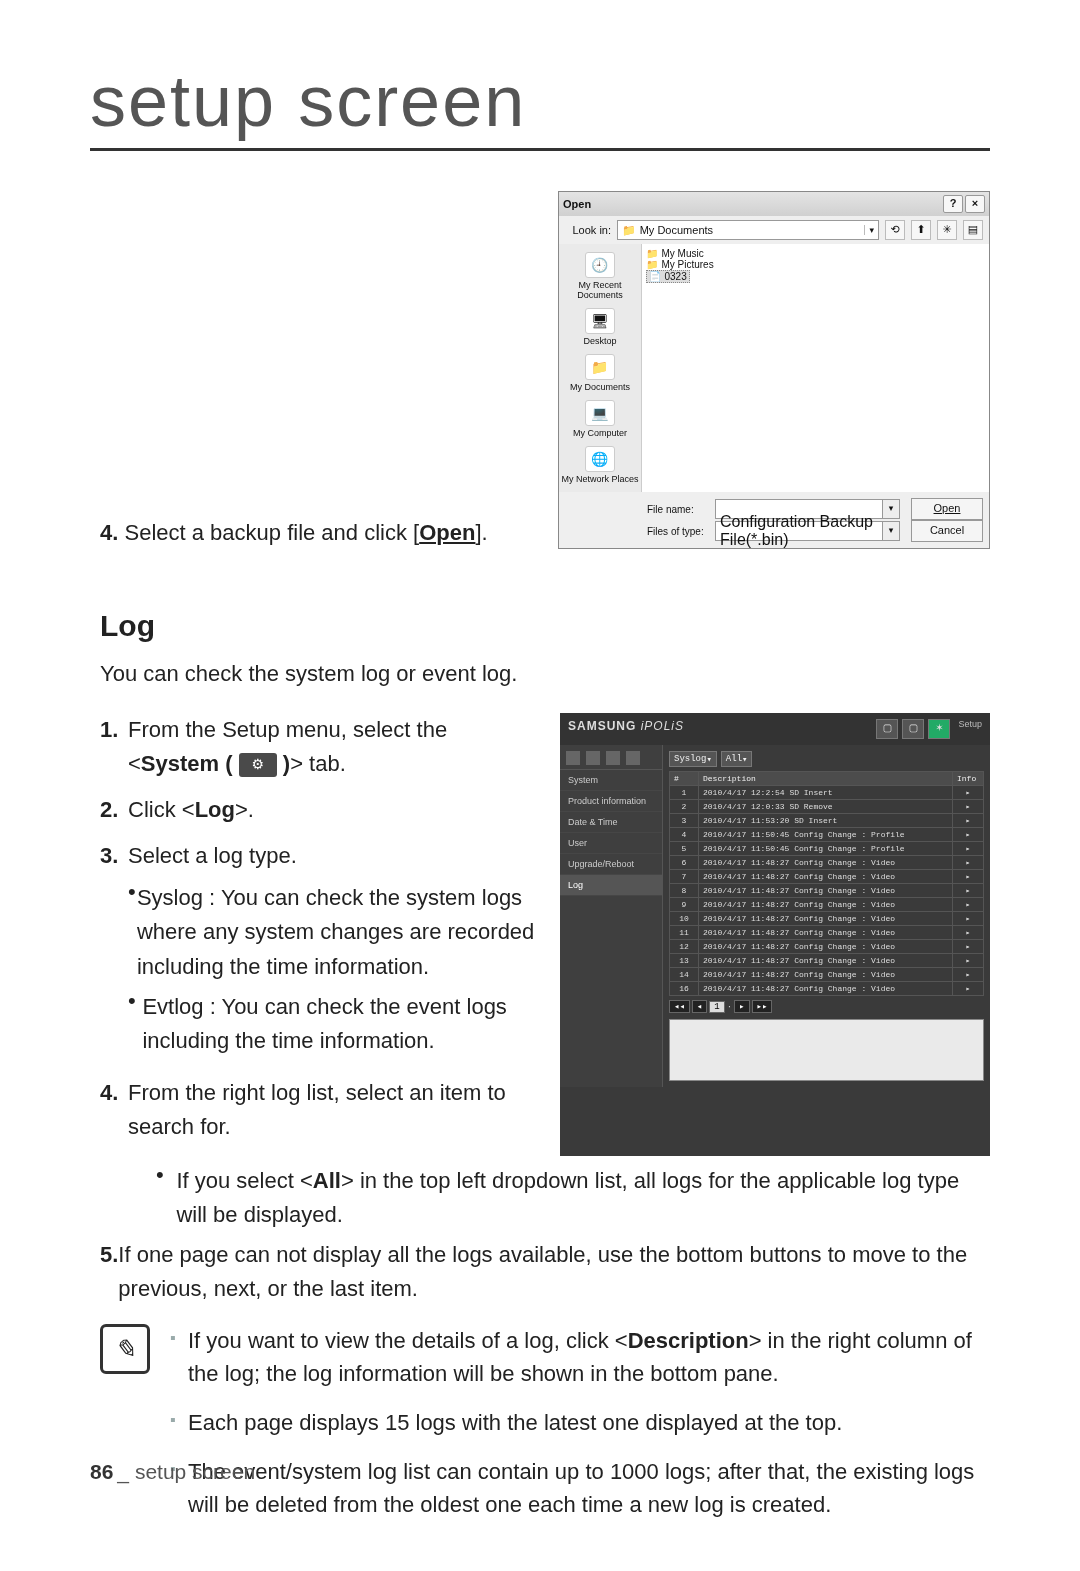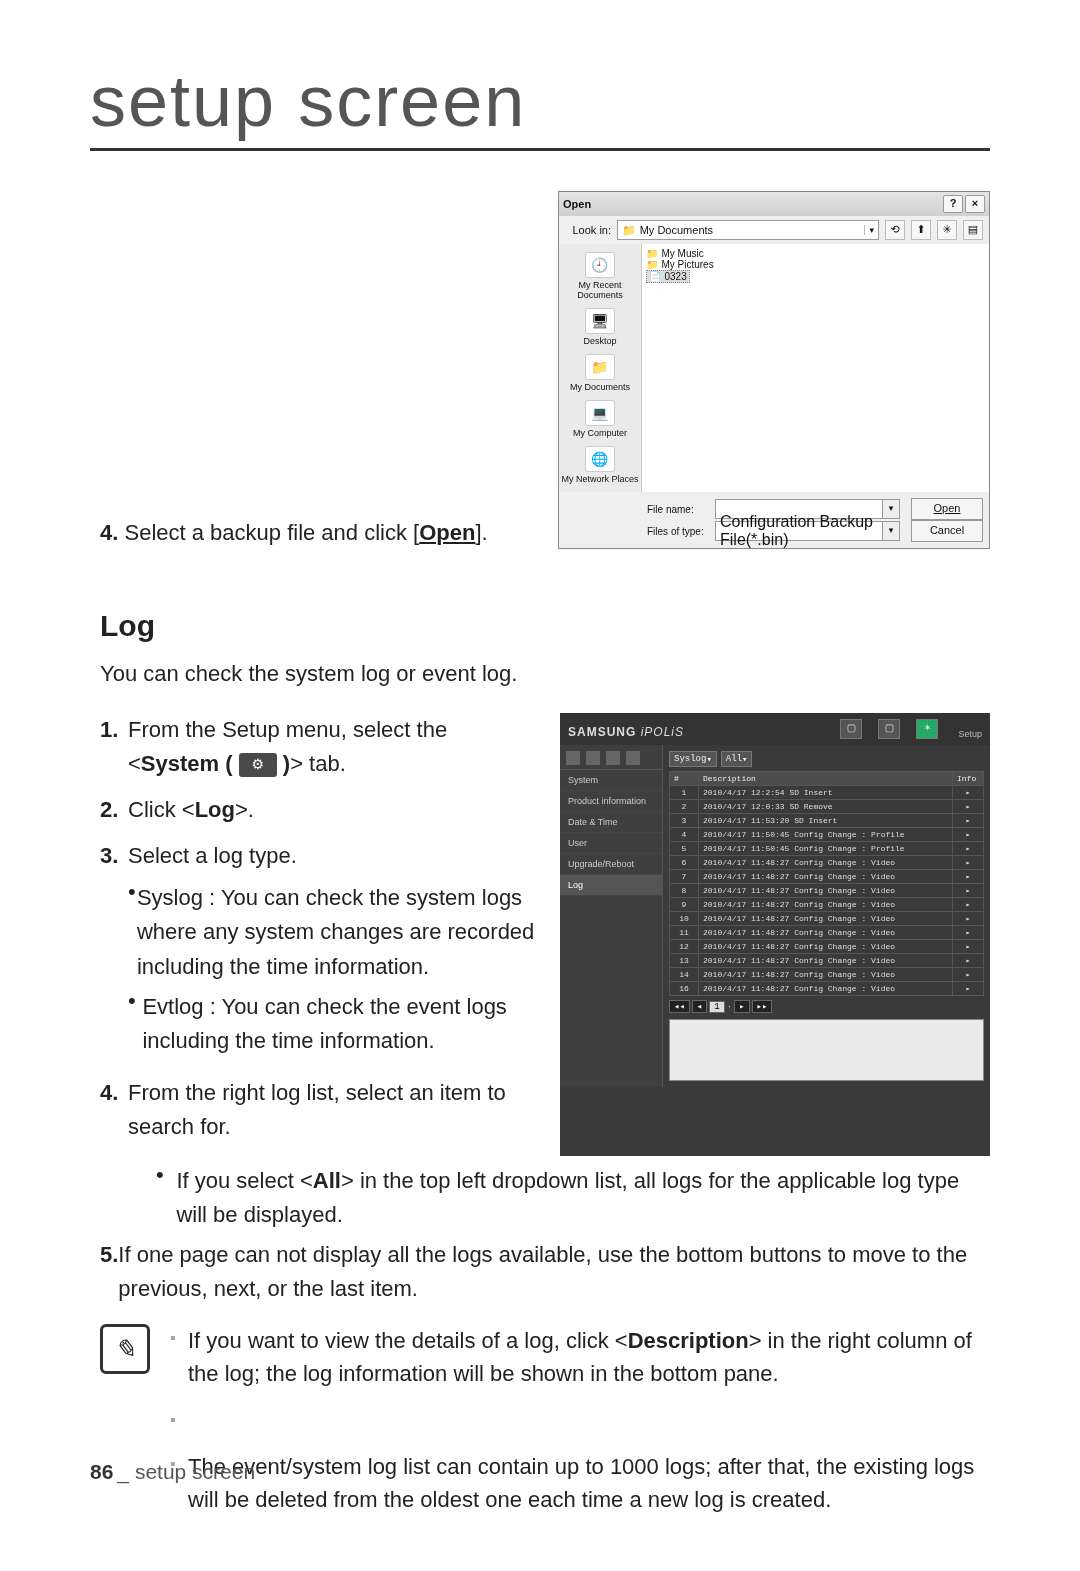--- a/index.html
+++ b/index.html
@@ -202,21 +202,21 @@
   }
 
   .ipolis {
     width: 430px;
     background: #3a3a3a;
     color: #ddd;
     font-size: 10px;
     font-family: Tahoma, Arial, sans-serif;
   }
   .ipolis-head {
-    display:flex; align-items:flex-end; gap:16px;
+    display:flex; align-items:flex-start; gap:4px;
     padding: 6px 8px;
     background: #333;
   }
   .ipolis-head .logo { font-weight:bold; font-size:12px; letter-spacing:1px; }
   .ipolis-head .logo i { font-style:italic; font-weight:normal; }
   .ipolis-head .tab {
     width:20px; height:18px; background:#555; border:1px solid #777;
     text-align:center; line-height:16px;
   }
   .ipolis-head .tab.active { background:#2a6; }
@@ -569,20 +569,21 @@
     <div class="nicon">✎</div>
     <div class="nbody">
       <div class="nb">
           <span class="sq">▪</span>
         <span>
           <span>If you want to view the details of a log, click &lt;</span><span class="bold">Description</span><span>&gt; in the right column of the log; the log information will be shown in the bottom pane.</span>
         </span>
       </div>
       <div class="nb">
           <span class="sq">▪</span>
+          <span>Each page displays 15 logs with the latest one displayed at the top.</span>
         </div>
       <div class="nb">
           <span class="sq">▪</span>
           <span>The event/system log list can contain up to 1000 logs; after that, the existing logs will be deleted from the oldest one each time a new log is created.</span>
         </div>
     </div>
   </div>
 
   <div class="footer">
     <span class="pn">86</span><span>_</span><span> setup screen</span>

